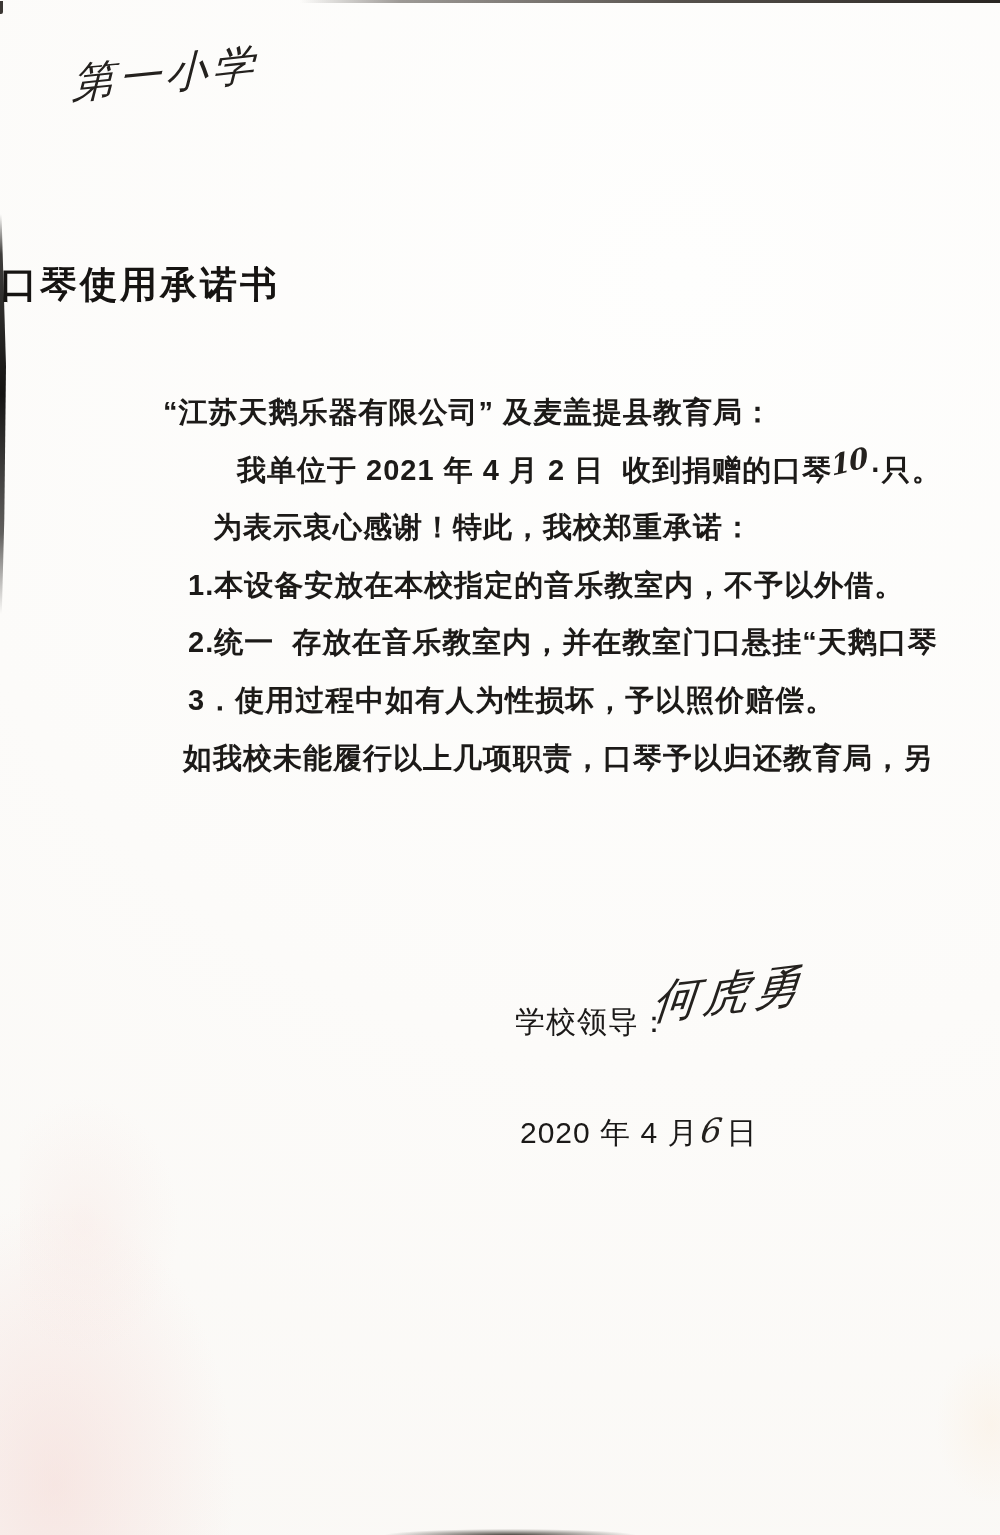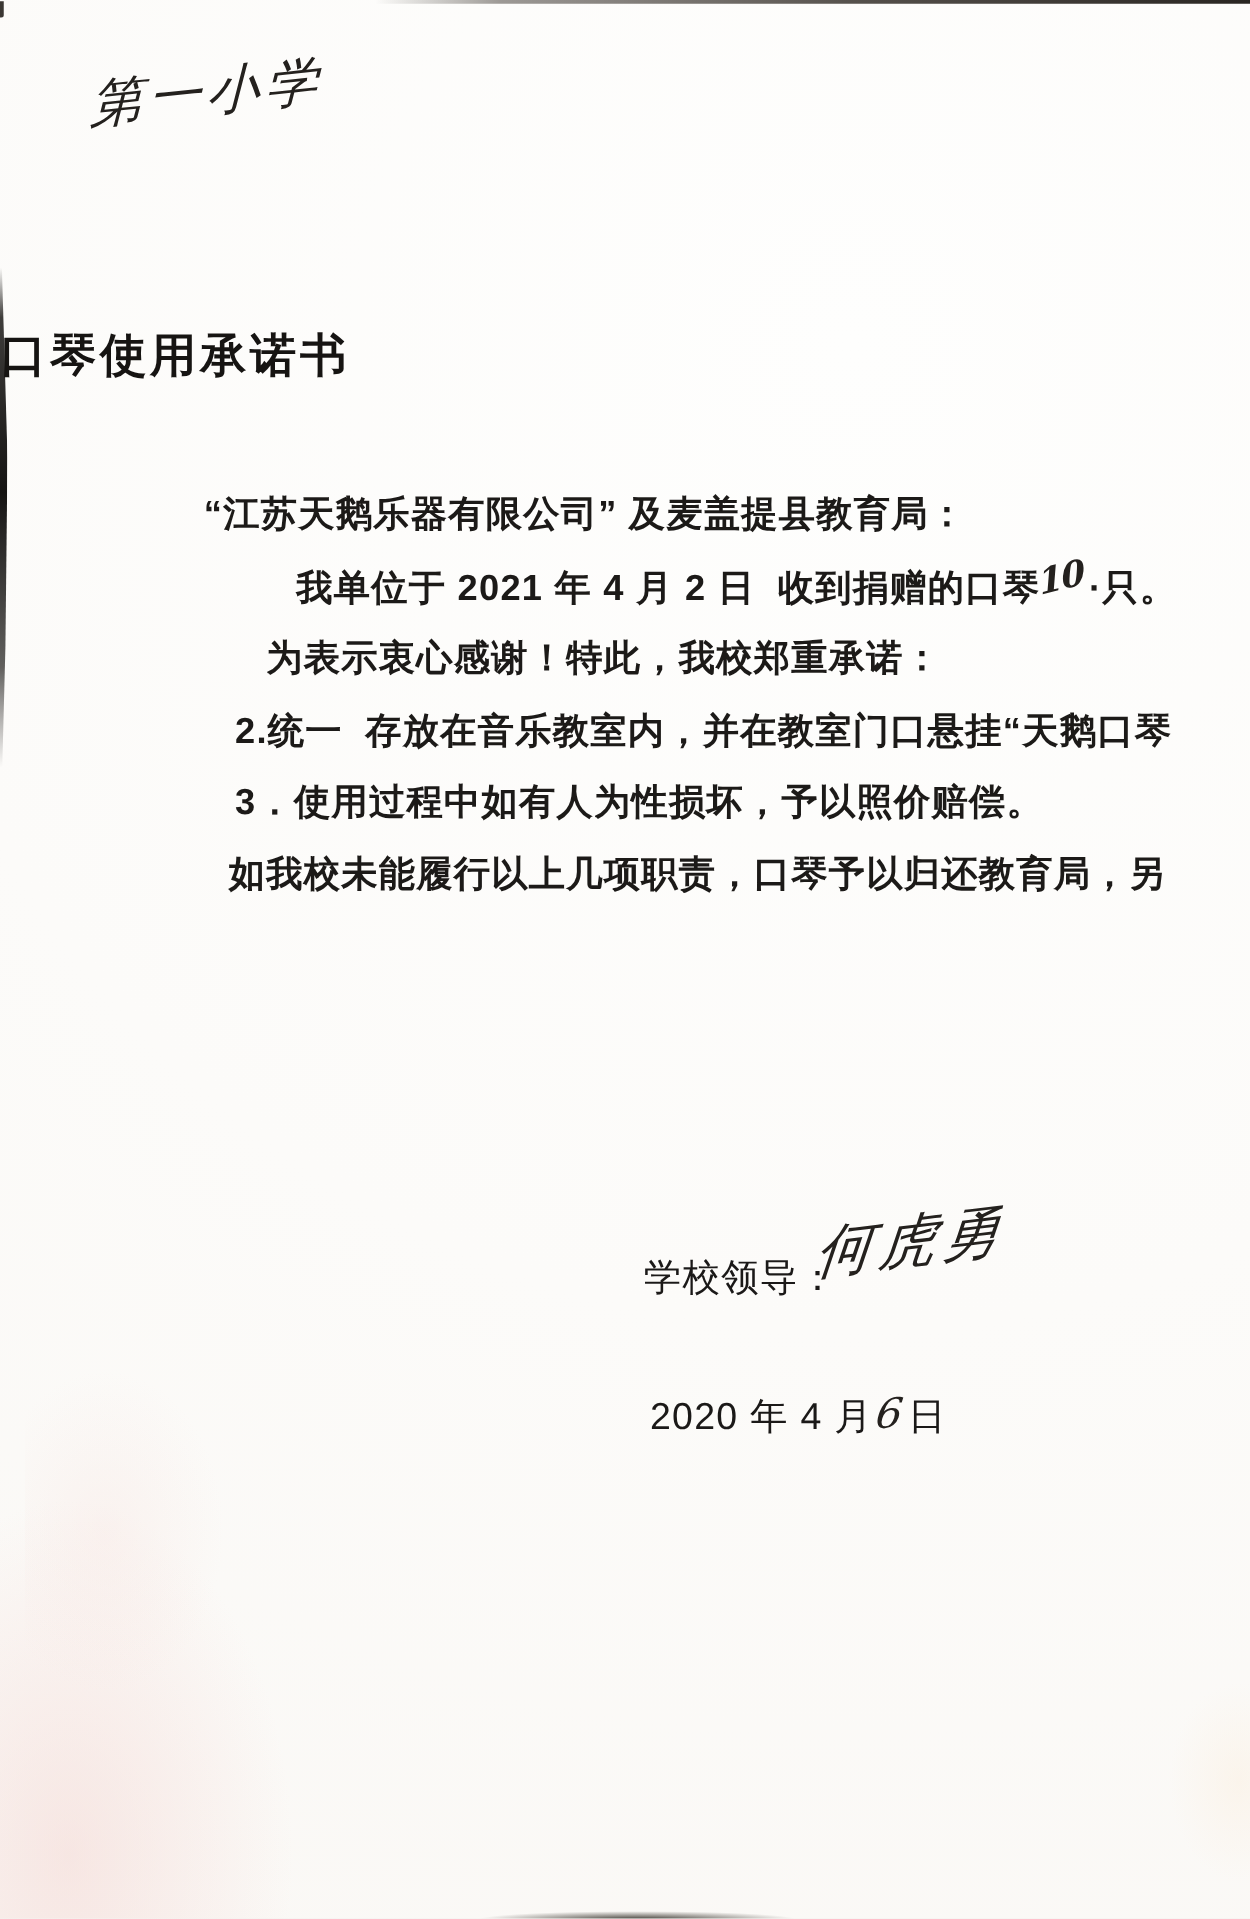--- a/index.html
+++ b/index.html
@@ -139,20 +139,21 @@
 
   <h1 class="title">口琴使用承诺书</h1>
 
   <div class="body-text">
     <div class="line l1">“江苏天鹅乐器有限公司” 及麦盖提县教育局：</div>
 
     <div class="line l2"><span>我单位于 2021 年 4 月 2 日  收到捐赠的口琴</span><span class="hw qty">10</span><span>·只。</span></div>
 
     <div class="line l3">为表示衷心感谢！特此，我校郑重承诺：</div>
 
+    <div class="line l4">1.本设备安放在本校指定的音乐教室内，不予以外借。</div>
 
     <div class="line l5">2.统一  存放在音乐教室内，并在教室门口悬挂“天鹅口琴</div>
 
 
     <div class="line l7">3．使用过程中如有人为性损坏，予以照价赔偿。</div>
 
     <div class="line l8">如我校未能履行以上几项职责，口琴予以归还教育局，另</div>
 
   </div>
 

